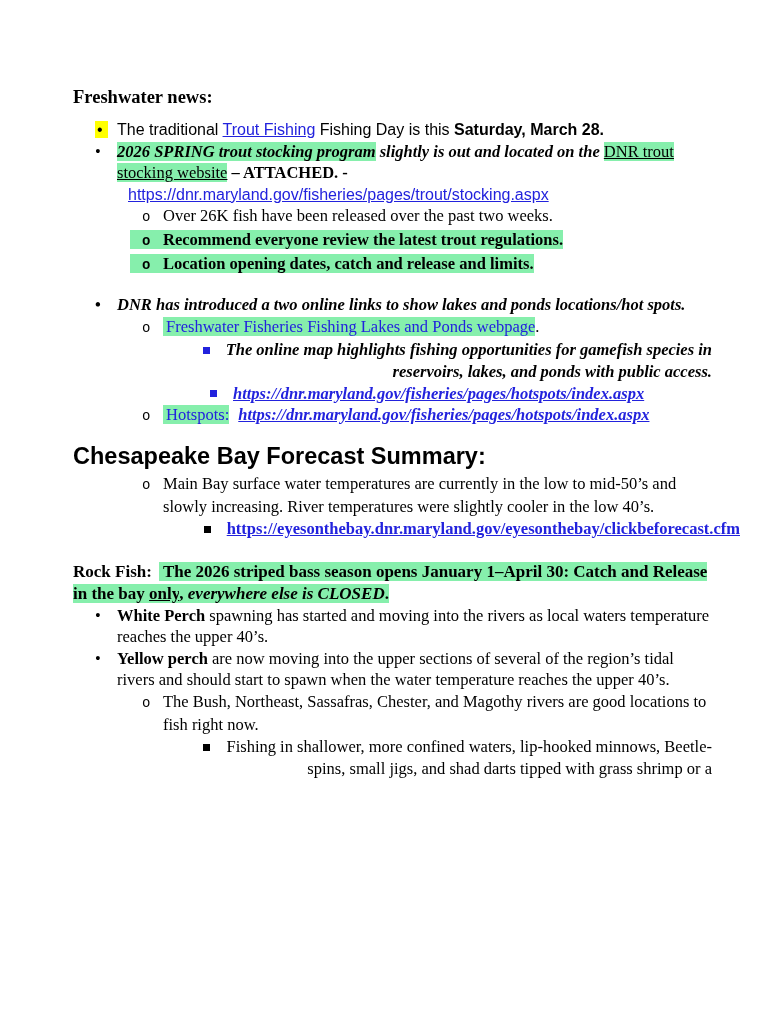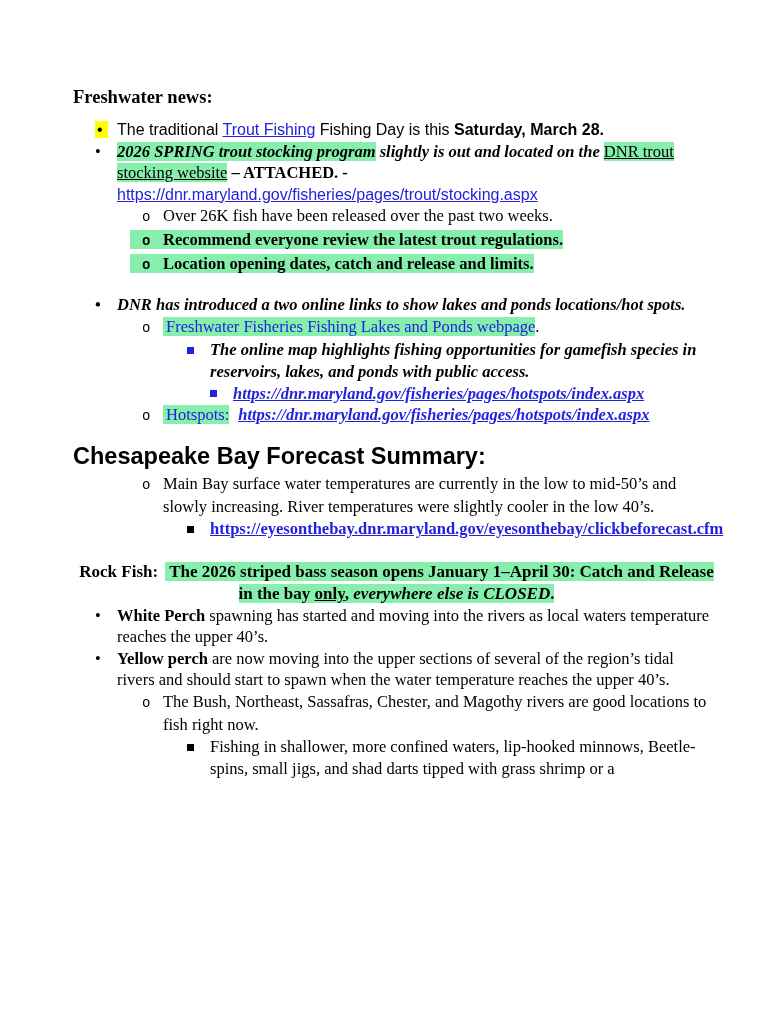--- a/index.html
+++ b/index.html
@@ -14,21 +14,21 @@
   .doc-title {
     text-align:left; font-weight:bold; font-size:18.5px;
     line-height:22px; margin:0 0 11px 0;
   }
 
   
   .li  { position:relative; }
   .l1  { padding-left:44px;  text-indent:-22px; }
   .l2  { padding-left:90px;  text-indent:-21px; }
   .l2h { padding-left:90px;  text-indent:-33px; } 
-  .l3  { padding-left:137px; text-indent:-23px; }
+  .l3  { padding-left:137px; text-indent:-23px;text-align:right; }
   .l4  { padding-left:160px; text-indent:-23px; }
 
   .mk  { display:inline-block; text-indent:0; vertical-align:baseline; }
   .mkd { width:22px; }                       
   .mko { width:21px; font-family:"Liberation Mono", monospace; font-size:14px; }
   .mkoh{ display:inline-block; text-indent:0; width:33px; padding-left:12px;
          box-sizing:border-box; font-family:"Liberation Mono", monospace; font-size:14px; }
   .sq  { display:inline-block; width:7px; height:7px; margin-right:16px;
          vertical-align:middle; transform:translateY(-1px); }
   .sqb { background:#2222dd; }
@@ -44,31 +44,31 @@
 
   a.lk { color:#2222dd; text-decoration:underline; cursor:pointer; }
   .sans { font-family:"Liberation Sans", sans-serif; font-size:16px; }
 
   .h2 {
     font-family:"Liberation Sans", sans-serif; font-weight:bold;
     font-size:23.5px; line-height:28px; margin:14px 0 3px 0;
   }
   .center-head { text-align:center; font-weight:bold; font-size:17.5px; }
 
-  .rock { font-weight:bold; font-size:17px; line-height:22px; margin-top:21px; margin-right:-8px;text-align:center; }
+  .rock { font-weight:bold; font-size:17px; line-height:22px; margin-top:21px; margin-right:-8px; }
   .rock-hl { margin-left:7px; padding-left:4px; }
   .sect-head { font-weight:bold; font-size:17px; line-height:22px; }
 
   .mt18 { margin-top:18px; }
   .mt20 { margin-top:20px; }
   .mt24 { margin-top:24px; }
   .maxb2 { max-width:622px; box-sizing:border-box; }
   .brk { overflow-wrap:anywhere; word-break:break-word; }
   .gap9 { margin-left:9px; }
-  .urlline { margin-left:0;text-align:center; }
+  .urlline { margin-left:11px;text-align:center; }
 </style>
 </head>
 <body>
 
 <div class="page">
 
   <div class="doc-title">Freshwater news:</div>
 
   <div class="li l1 sans">
     <span class="mk mkd"><span class="mk-hl">•</span></span><span>The traditional </span><a class="lk sans">Trout Fishing</a><span> Fishing Day is this </span><span class="b">Saturday, March 28.</span>

